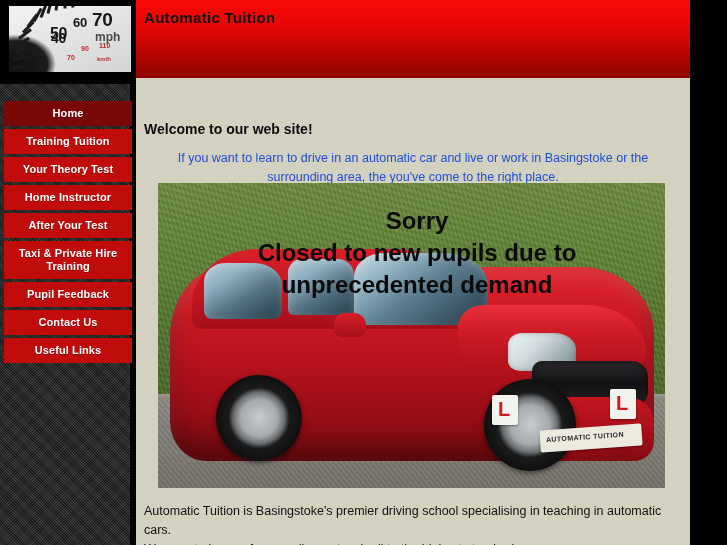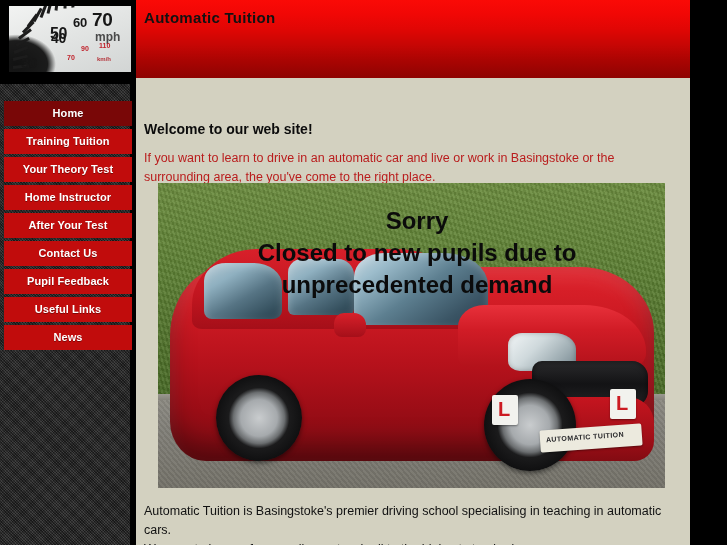--- a/index.html
+++ b/index.html
@@ -182,24 +182,25 @@
     font-family: "Liberation Sans", sans-serif;
     font-size: 14px;
     font-weight: bold;
   }
 
   #intro-paragraph {
     position: absolute;
     left: 8px;
     top: 58px;
     width: 538px;
-    color: #b91c1c;
+    color: #1d4ed8;
     font-family: "Liberation Sans", sans-serif;
     font-size: 12.5px;
     line-height: 19px;
+    text-align: center;
   }
 
   
   #photo {
     position: absolute;
     left: 22px;
     top: 105px;
     width: 507px;
     height: 305px;
     overflow: hidden;
@@ -420,24 +421,24 @@
     </div>
   </div>
 
   <div id="sidebar">
     <nav id="nav">
         <div class="nav-item active">Home</div>
         <div class="nav-item">Training Tuition</div>
         <div class="nav-item">Your Theory Test</div>
         <div class="nav-item">Home Instructor</div>
         <div class="nav-item">After Your Test</div>
+        <div class="nav-item">Taxi &amp; Private Hire Training</div>
+        <div class="nav-item">Pupil Feedback</div>
         <div class="nav-item">Contact Us</div>
-        <div class="nav-item">Pupil Feedback</div>
         <div class="nav-item">Useful Links</div>
-        <div class="nav-item">News</div>
       </nav>
   </div>
 
   <div id="content">
 
     <h1 id="welcome-heading">Welcome to our web site!</h1>
 
     <p id="intro-paragraph">If you want to learn to drive in an automatic car and live or work in Basingstoke or the surrounding area, the you've come to the right place.</p>
 
     <div id="photo">

